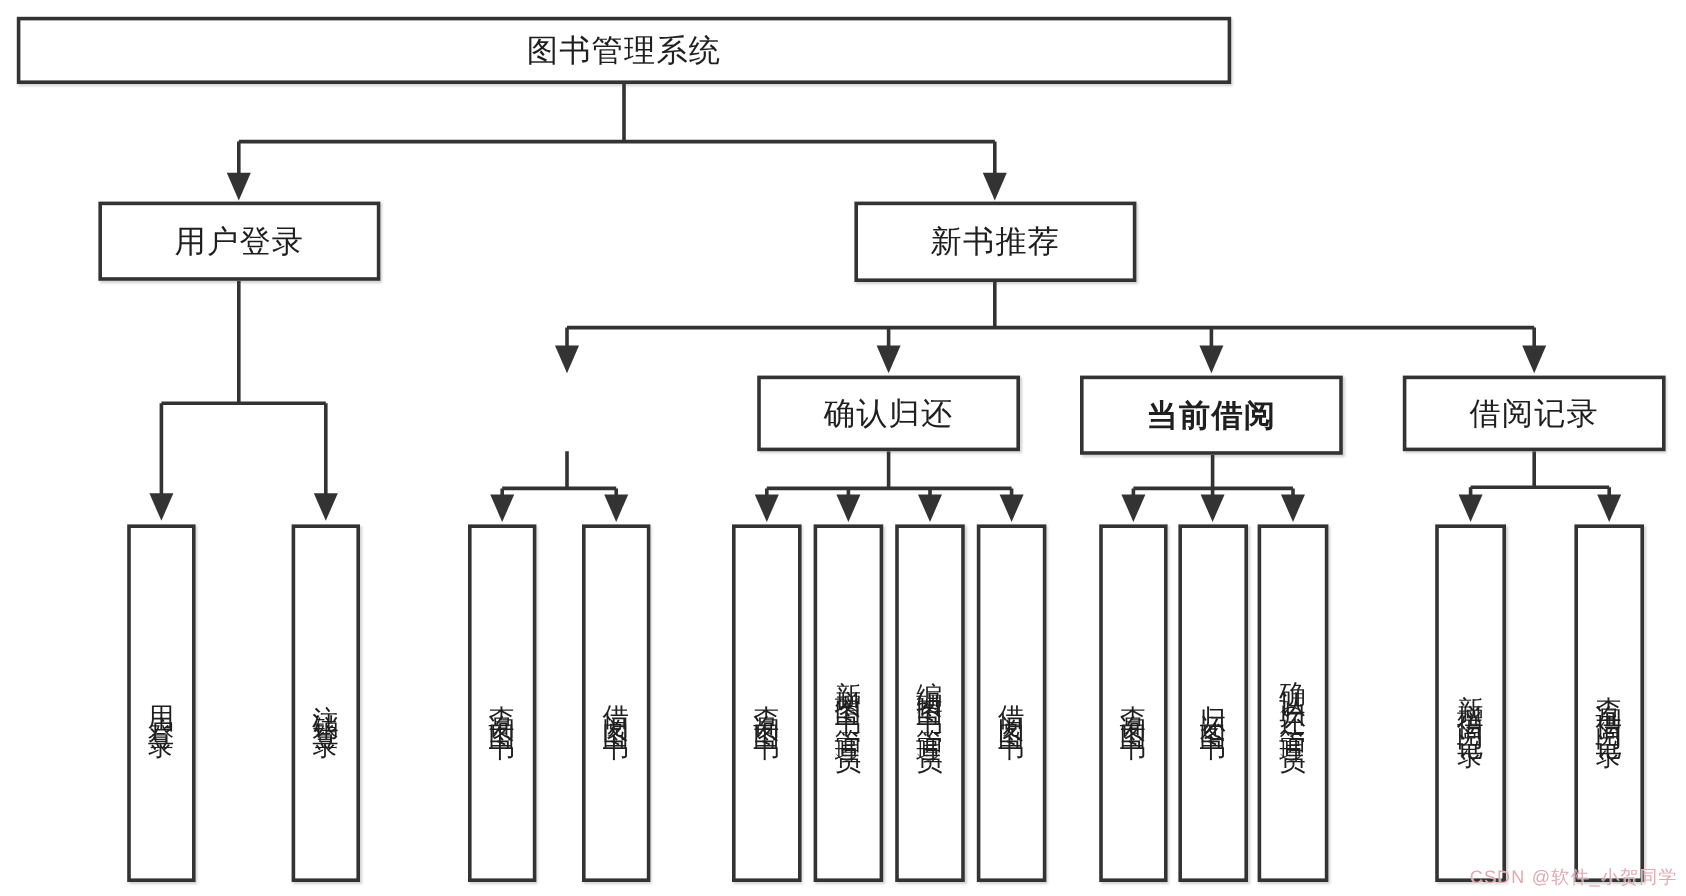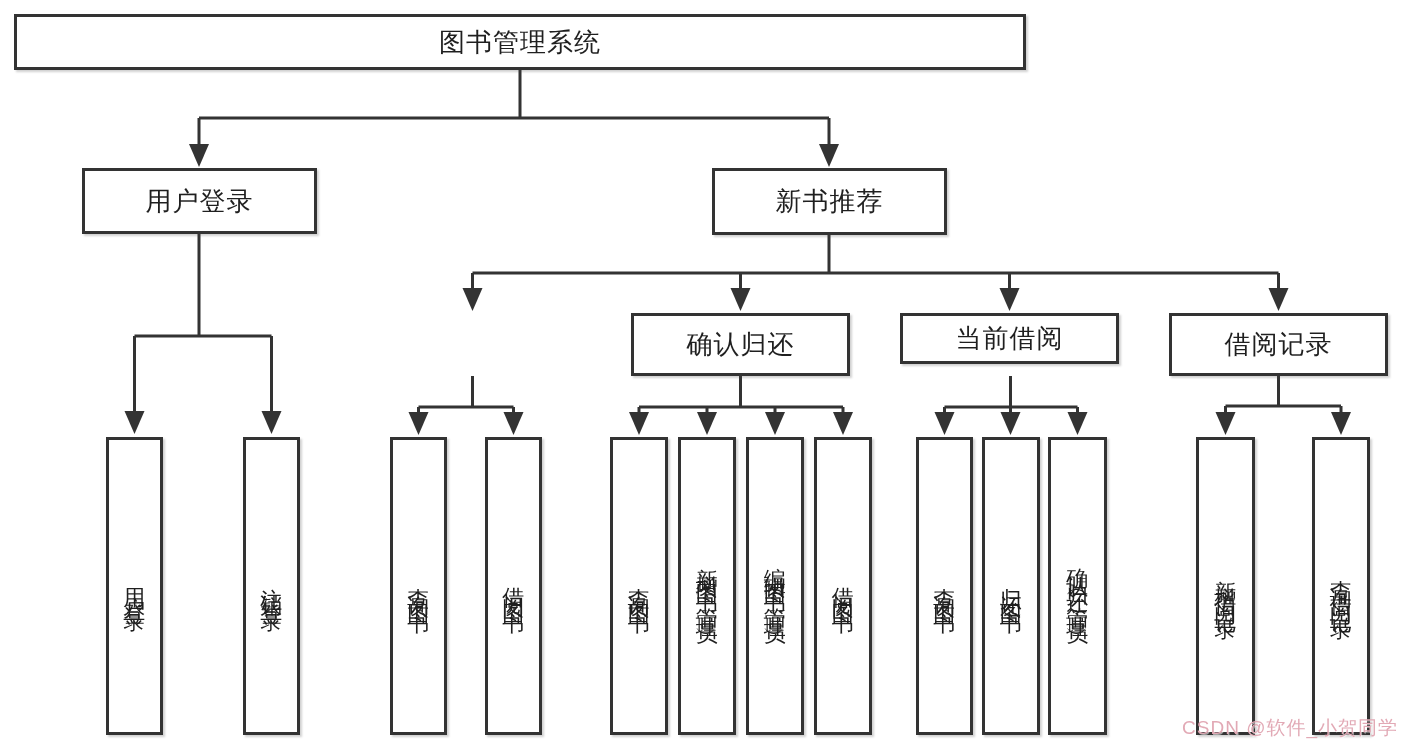--- a/index.html
+++ b/index.html
@@ -27,21 +27,21 @@
   }
   .node.h .label{
     font-size:26px;letter-spacing:1px;white-space:nowrap;color:var(--text);
   }
   .node.v .label{
     writing-mode:vertical-rl;text-orientation:mixed;
     font-size:22px;line-height:1.15;letter-spacing:8px;color:var(--text);
   }
   .watermark{
     position:absolute;right:7px;bottom:6px;z-index:10;
-    font-size:19px;letter-spacing:1px;color:var(--wm);
+    font-size:15px;letter-spacing:1px;color:var(--wm);
     text-shadow:1px 1px 0 rgba(255,255,255,0.55);
     white-space:nowrap;
     text-align:right;
   }
 </style>
 </head>
 <body>
 
 <div class="stage">
 
@@ -82,21 +82,21 @@
   <div class="node h" style="left:82px;top:168px;width:235px;height:66px;">
     <span class="label">用户登录</span>
   </div>
   <div class="node h" style="left:712px;top:168px;width:235px;height:67px;">
     <span class="label">新书推荐</span>
   </div>
 
   <div class="node h" style="left:631px;top:313px;width:219px;height:63px;">
     <span class="label">确认归还</span>
   </div>
-  <div class="node h" style="left:900px;top:313px;width:219px;height:51px;">
+  <div class="node h" style="left:900px;top:313px;width:219px;height:66px;font-weight:bold;">
     <span class="label">当前借阅</span>
   </div>
   <div class="node h" style="left:1169px;top:313px;width:219px;height:63px;">
     <span class="label">借阅记录</span>
   </div>
 
   <div class="node v" style="left:106px;top:437px;width:57px;height:298px;">
     <span class="label">用户登录</span>
   </div>
   <div class="node v" style="left:243px;top:437px;width:57px;height:298px;">

